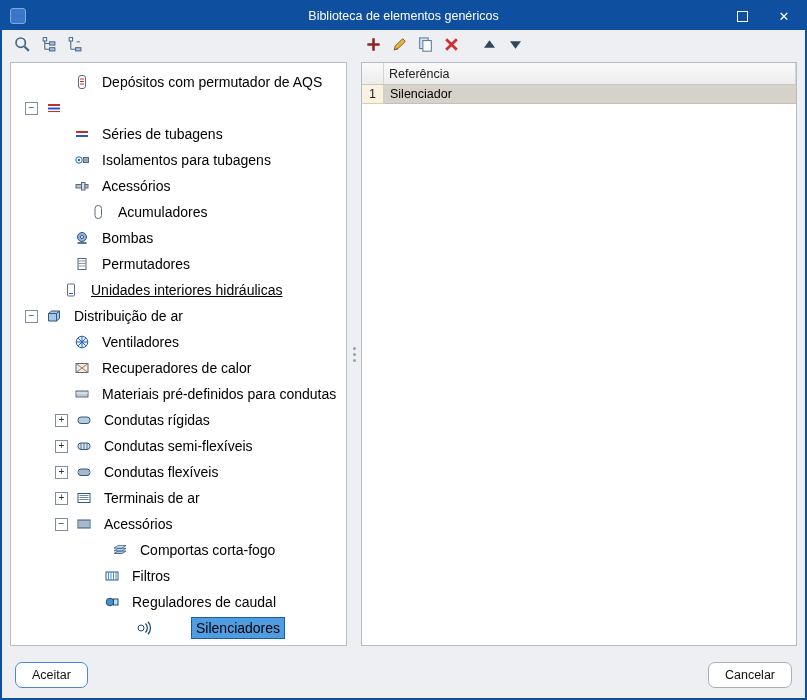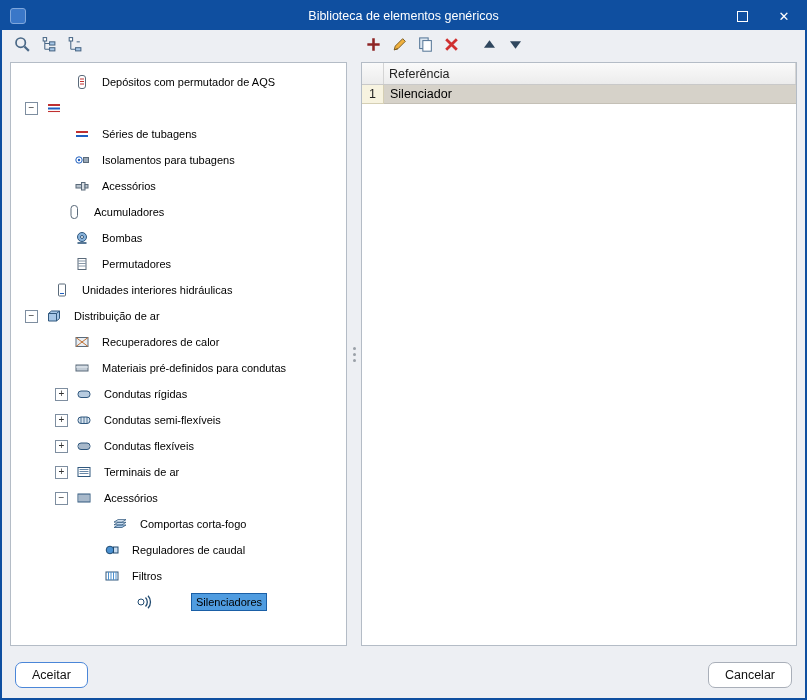--- a/index.html
+++ b/index.html
@@ -31,21 +31,21 @@
   .panel{background:#fff;border:1px solid var(--panel_border,#b4bcc6);overflow:hidden;}
 
   
   .tree-panel{overflow:auto;padding-top:6px;}
   .tree-item{height:26px;display:flex;align-items:center;cursor:default;white-space:nowrap;}
   .expander{width:11px;height:11px;flex:none;margin-right:7px;}
   .expander.box{border:1px solid #7e8ea0;background:#fff;display:flex;align-items:center;justify-content:center;
                 font-size:10px;line-height:1;color:#333;}
   .t-icon{width:17px;height:16px;flex:none;margin-right:7px;display:inline-flex;align-items:center;justify-content:center;}
   .t-icon svg{width:16px;height:16px;}
-  .t-label{font-size:11px;color:#000;padding:2px 4px;border:1px solid transparent;}
+  .t-label{font-size:14px;color:#000;padding:2px 4px;border:1px solid transparent;}
   .tree-item.selected .t-label{background:var(--tree_selected_bg,#4f9ce0);
                                border:1px solid var(--tree_selected_border,#1a5fa6);color:#000;}
 
   
   .splitter{display:flex;align-items:center;justify-content:center;color:#8a8f98;
             font-size:11px;letter-spacing:0;cursor:col-resize;}
   .grip{line-height:4px;text-align:center;}
   .grip i{display:block;width:3px;height:3px;border-radius:50%;background:#9aa0a8;margin:3px auto;font-style:normal;}
 
   
@@ -197,21 +197,21 @@
           <span class="expander"></span>
           <span class="t-icon">
             <svg viewBox="0 0 16 16">
               <rect x="2" y="6.5" width="6" height="3.5" fill="#b8c2cc" stroke="#5a6a7a"></rect>
               <rect x="7.5" y="4.5" width="3.5" height="7.5" fill="#d8dee4" stroke="#5a6a7a"></rect>
               <rect x="11" y="6.5" width="3" height="3.5" fill="#b8c2cc" stroke="#5a6a7a"></rect>
             </svg>
           </span>
           <span class="t-label">Acessórios</span>
         </div>
-        <div class="tree-item" style="padding-left: 36px;">
+        <div class="tree-item" style="padding-left: 60px;">
           <span class="expander"></span>
           <span class="t-icon">
             <svg viewBox="0 0 16 16">
               <rect x="5" y="1.5" width="6.5" height="13" rx="3" fill="#fff" stroke="#5a6a7a"></rect>
             </svg>
           </span>
           <span class="t-label">Acumuladores</span>
         </div>
         <div class="tree-item" style="padding-left: 44px;">
           <span class="expander"></span>
@@ -227,39 +227,49 @@
         <div class="tree-item" style="padding-left: 44px;">
           <span class="expander"></span>
           <span class="t-icon">
             <svg viewBox="0 0 16 16">
               <rect x="4" y="2.5" width="8" height="11" fill="#fff" stroke="#5a6a7a"></rect>
               <path d="M4 5h8M4 7.5h8M4 10h8" stroke="#8898a8"></path>
             </svg>
           </span>
           <span class="t-label">Permutadores</span>
         </div>
-        <div class="tree-item" style="padding-left: 24px;">
+        <div class="tree-item" style="padding-left: 33px; text-decoration: underline;">
           <span class="expander"></span>
           <span class="t-icon">
             <svg viewBox="0 0 16 16">
               <rect x="4.5" y="2" width="7" height="12" rx="1" fill="#fff" stroke="#5a6a7a"></rect>
               <path d="M6 11.5h4" stroke="#2060c0"></path>
             </svg>
           </span>
           <span class="t-label">Unidades interiores hidráulicas</span>
         </div>
         <div class="tree-item" style="padding-left: 14px;">
           <span class="expander box">−</span>
           <span class="t-icon">
             <svg viewBox="0 0 16 16">
               <path d="M2.5 5.5l3-2.5h8v7.5l-3 2.5h-8z" fill="#a8c8e8" stroke="#30587e"></path>
               <path d="M2.5 5.5h8v7.5M10.5 5.5l3-2.5" fill="none" stroke="#30587e"></path>
             </svg>
           </span>
           <span class="t-label">Distribuição de ar</span>
+        </div>
+        <div class="tree-item" style="padding-left: 44px;">
+          <span class="expander"></span>
+          <span class="t-icon">
+            <svg viewBox="0 0 16 16">
+              <circle cx="8" cy="8" r="5.8" fill="#eef4fa" stroke="#2060c0"></circle>
+              <path d="M8 2.5v11M2.5 8h11M4.2 4.2l7.6 7.6M11.8 4.2l-7.6 7.6" stroke="#2060c0"></path>
+            </svg>
+          </span>
+          <span class="t-label">Ventiladores</span>
         </div>
         <div class="tree-item" style="padding-left: 44px;">
           <span class="expander"></span>
           <span class="t-icon">
             <svg viewBox="0 0 16 16">
               <rect x="2" y="3.5" width="12" height="9" fill="#e8eef4" stroke="#5a6a7a"></rect>
               <path d="M2 3.5l12 9M14 3.5l-12 9" stroke="#c07030"></path>
             </svg>
           </span>
           <span class="t-label">Recuperadores de calor</span>
@@ -331,35 +341,35 @@
               <path d="M2 8.8l4-2.5h8l-4 2.5z" fill="#c8dcf0" stroke="#30587e" stroke-width=".8"></path>
               <path d="M2 6.1l4-2.5h8l-4 2.5z" fill="#e0ecf8" stroke="#30587e" stroke-width=".8"></path>
             </svg>
           </span>
           <span class="t-label">Comportas corta-fogo</span>
         </div>
         <div class="tree-item" style="padding-left: 74px;">
           <span class="expander"></span>
           <span class="t-icon">
             <svg viewBox="0 0 16 16">
+              <rect x="2" y="4" width="12" height="8" fill="#fff" stroke="#30587e"></rect>
+              <path d="M4.5 4v8M7 4v8M9.5 4v8M12 4v8" stroke="#4a90d0"></path>
+            </svg>
+          </span>
+          <span class="t-label">Filtros</span>
+        </div>
+        <div class="tree-item" style="padding-left: 74px;">
+          <span class="expander"></span>
+          <span class="t-icon">
+            <svg viewBox="0 0 16 16">
               <circle cx="6" cy="8" r="3.8" fill="#4a90d0" stroke="#204a70"></circle>
               <rect x="9.5" y="5" width="4.5" height="6" fill="#c8dcf0" stroke="#204a70"></rect>
             </svg>
           </span>
           <span class="t-label">Reguladores de caudal</span>
-        </div>
-        <div class="tree-item" style="padding-left: 74px;">
-          <span class="expander"></span>
-          <span class="t-icon">
-            <svg viewBox="0 0 16 16">
-              <rect x="2" y="4" width="12" height="8" fill="#fff" stroke="#30587e"></rect>
-              <path d="M4.5 4v8M7 4v8M9.5 4v8M12 4v8" stroke="#4a90d0"></path>
-            </svg>
-          </span>
-          <span class="t-label">Filtros</span>
         </div>
         <div class="tree-item selected" style="padding-left: 74px; gap: 32px;">
           <span class="expander"></span>
           <span class="t-icon">
             <svg viewBox="0 0 16 16">
               <circle cx="5" cy="8" r="3" fill="#fff" stroke="#204a70"></circle>
               <path d="M9.5 3.5a6.5 6.5 0 010 9M12 1.8a9 9 0 010 12.4" fill="none" stroke="#204a70" stroke-width="1.3"></path>
             </svg>
           </span>
           <span class="t-label">Silenciadores</span>

